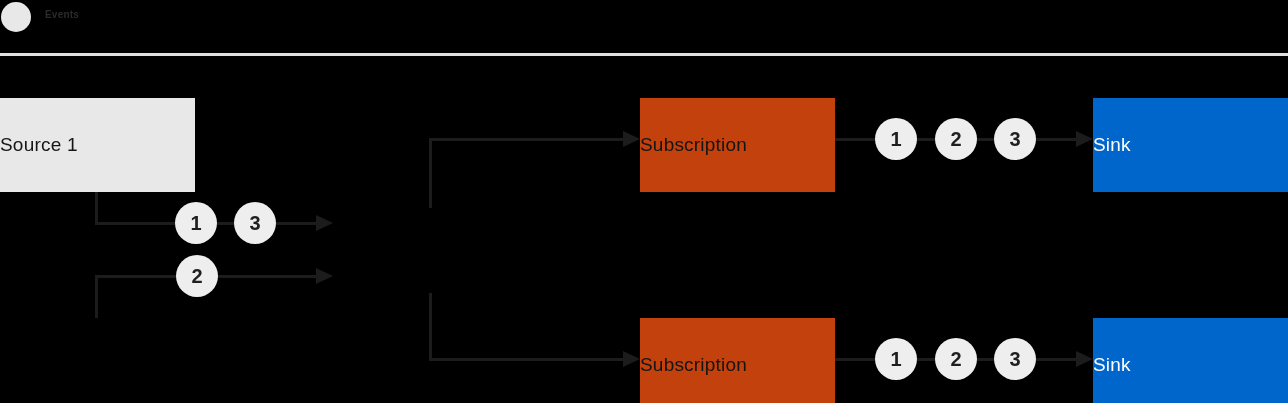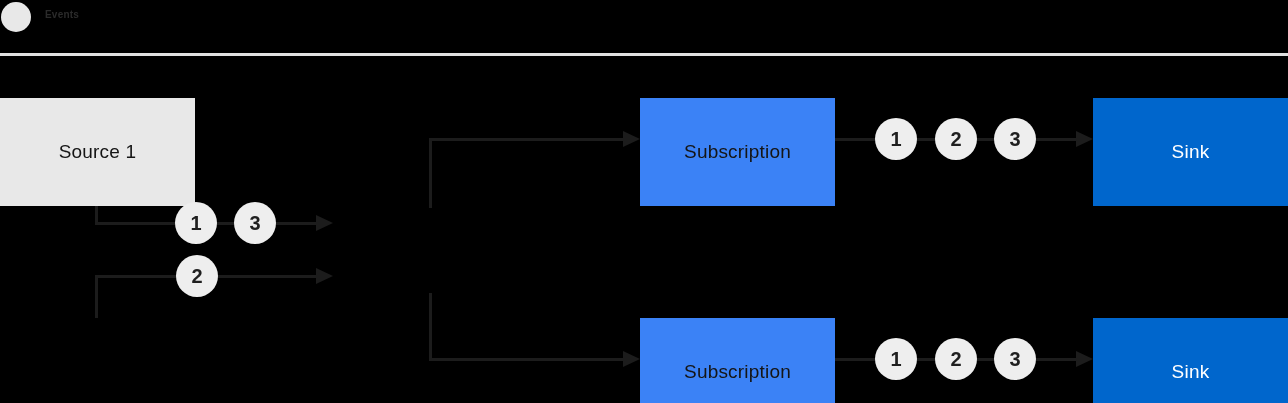--- a/index.html
+++ b/index.html
@@ -48,31 +48,30 @@
     left: 0;
     top: 53px;
     width: 1288px;
     height: 3px;
     background: #e0e0e0;
   }
   
   .node {
     position: absolute;
     width: 195px;
-    height: 108px;
+    height: 94px;
     display: flex;
     align-items: center;
-    justify-content: center;
     font-size: 19px;
     font-weight: 500;
     color: #151515;
     letter-spacing: 0.2px;
   }
   .node.gray  { background: #e8e8e8; }
-  .node.lblue { background: #3b82f6; }
+  .node.lblue { background: #c2410c; }
   .node.blue  { background: #0066cc; color: #ffffff; }
   
   .edge {
     position: absolute;
     background: #1c1c1c;
   }
   .edge.h { height: 3px; }
   .edge.v { width: 3px; }
   .arrow {
     position: absolute;

